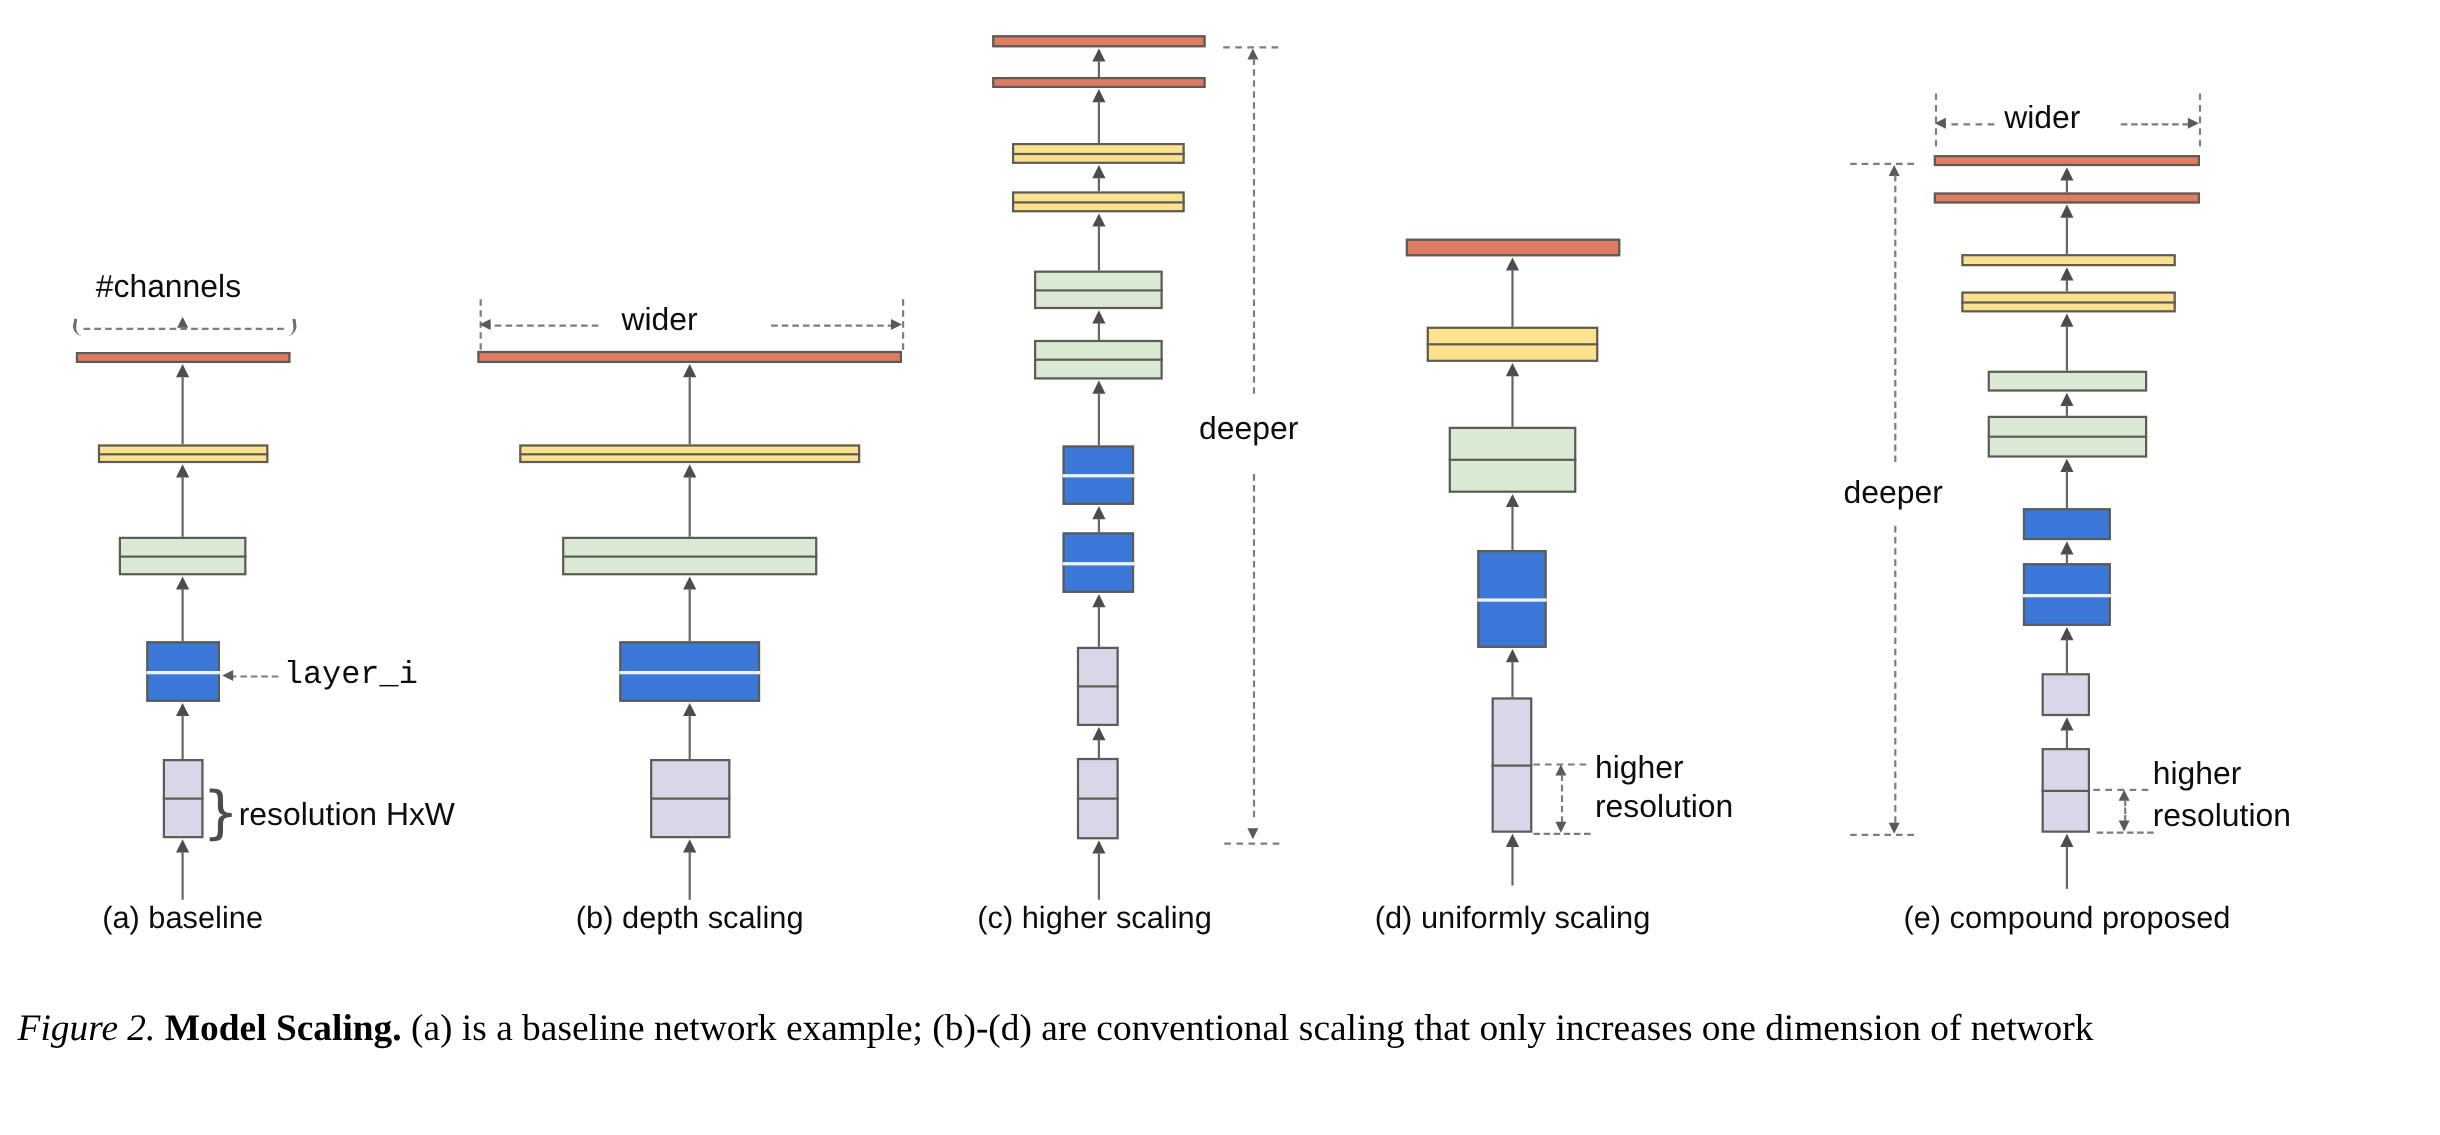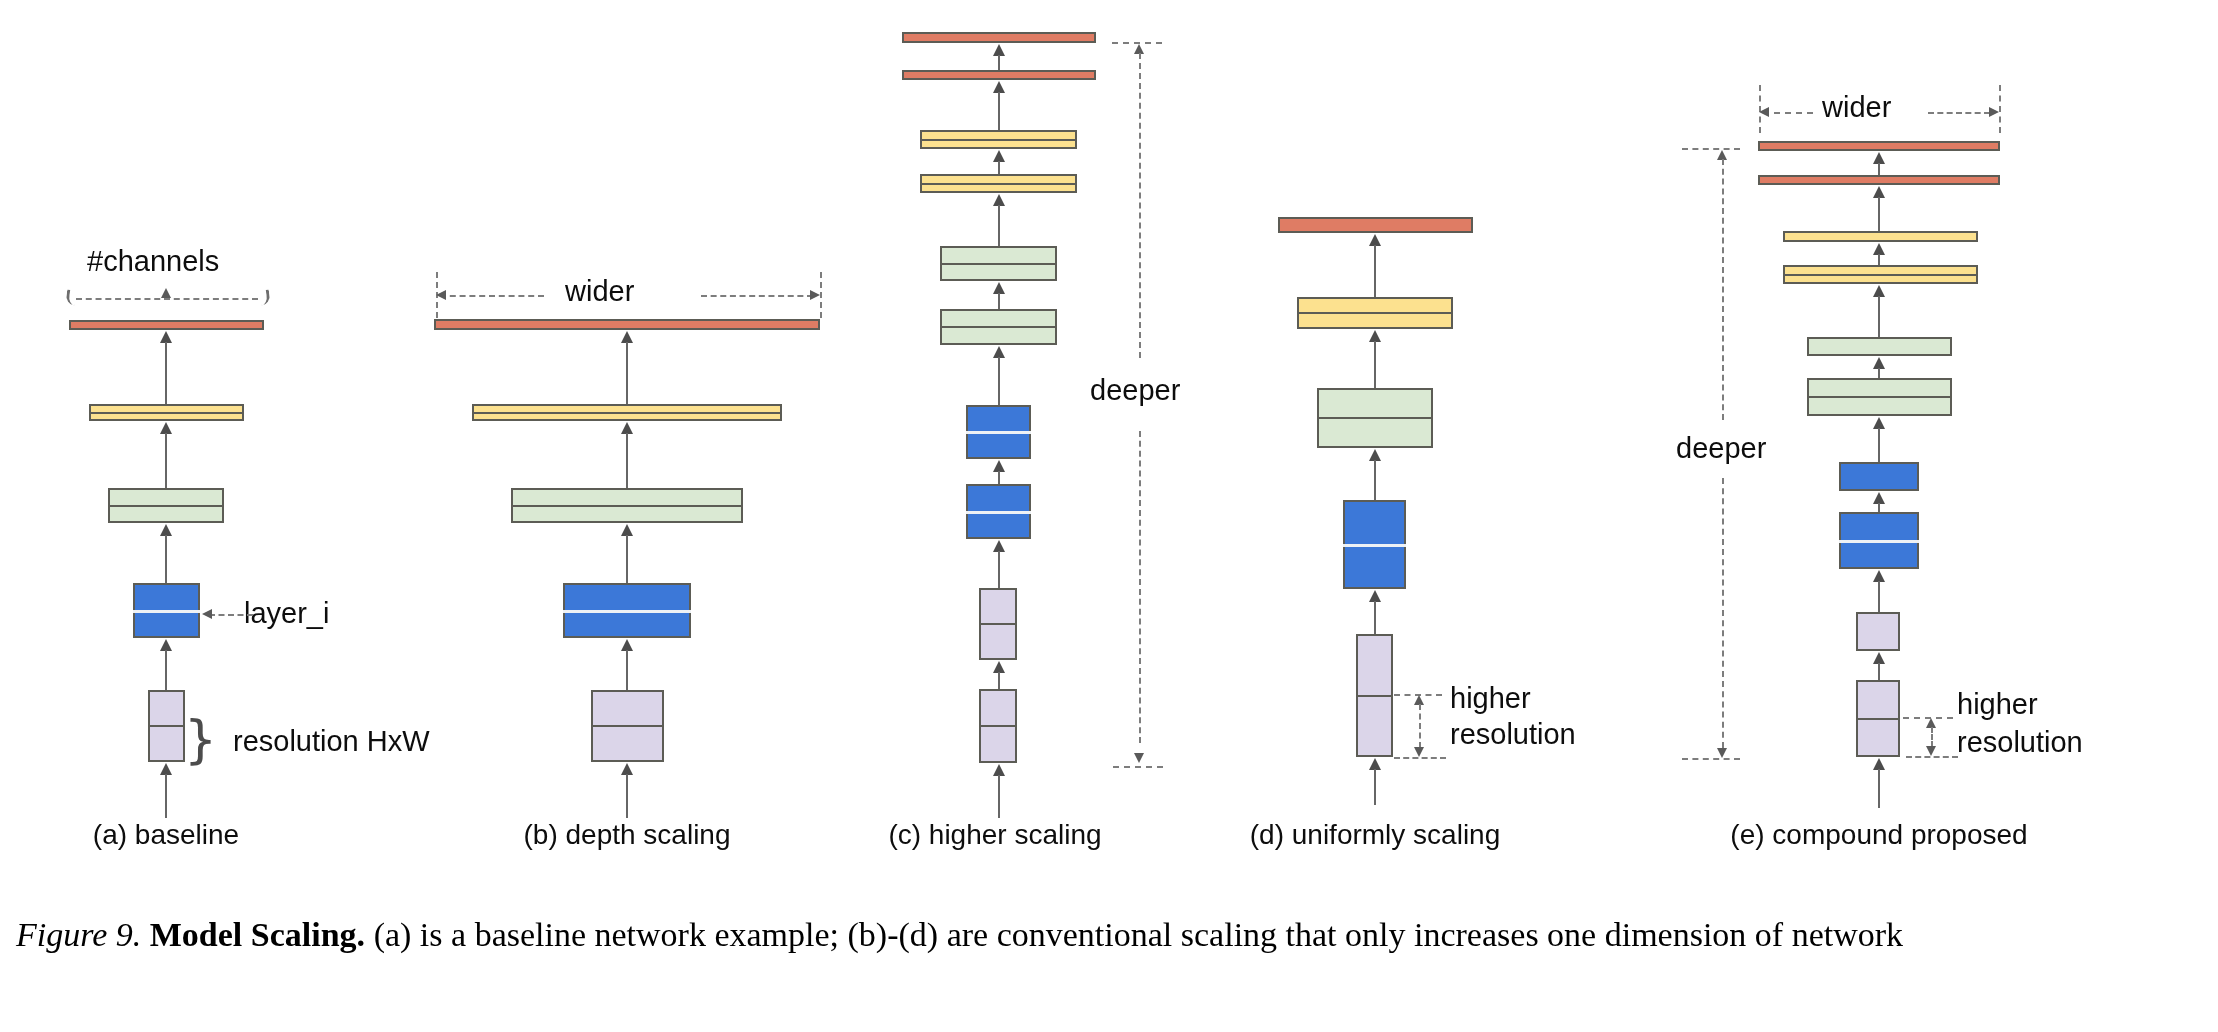--- a/index.html
+++ b/index.html
@@ -29,42 +29,42 @@
   .paper{position:absolute;font-family:"Liberation Serif",serif;font-size:34px;color:#000000;white-space:nowrap;}
   .paper .it{font-style:italic;}
   .paper .b{font-weight:bold;}
 </style>
 </head>
 <body>
 
 <div id="figure-canvas">
 
   <div class="lbl" style="left:87px;top:246px;">#channels</div>
-  <div class="lbl" style="left:244px;top:598px;">layer_i</div>
+  <div class="lbl" style="left:258px;top:598px;font-family:Liberation Mono, monospace;">layer_i</div>
   <div class="lbl brace" style="left:184px;top:716px;">}</div>
-  <div class="lbl" style="left:217px;top:726px;margin-left:16px;">resolution HxW</div>
+  <div class="lbl" style="left:217px;top:726px;">resolution HxW</div>
 
   <div class="lbl" style="left:565px;top:276px;">wider</div>
   <div class="lbl" style="left:1090px;top:375px;">deeper</div>
 
   <div class="lbl" style="left:1450px;top:683px;">higher</div>
   <div class="lbl" style="left:1450px;top:719px;">resolution</div>
 
   <div class="lbl" style="left:1822px;top:92px;">wider</div>
   <div class="lbl" style="left:1676px;top:433px;">deeper</div>
   <div class="lbl" style="left:1957px;top:689px;">higher</div>
   <div class="lbl" style="left:1957px;top:727px;">resolution</div>
 
   <div class="lbl cap" style="left:166px;top:820px;">(a) baseline</div>
   <div class="lbl cap" style="left:627px;top:820px;">(b) depth scaling</div>
   <div class="lbl cap" style="left:995px;top:820px;">(c) higher scaling</div>
   <div class="lbl cap" style="left:1375px;top:820px;">(d) uniformly scaling</div>
   <div class="lbl cap" style="left:1879px;top:820px;">(e) compound proposed</div>
 
-  <div class="paper" style="left:16px;top:916px;"><span class="it">Figure 9.</span> <span class="b">Model Scaling.</span> <span>(a) is a baseline network example; (b)-(d) are conventional scaling that only increases one dimension of network</span></div>
+  <div class="paper" style="left:16px;top:916px;"><span class="it">Figure 2.</span> <span class="b">Model Scaling.</span> <span>(a) is a baseline network example; (b)-(d) are conventional scaling that only increases one dimension of network</span></div>
 
 <div class="box" style="left: 69px; top: 320px; width: 195px; height: 10px; background: rgb(223, 124, 100);"></div>
     <div class="box" style="left: 89px; top: 404px; width: 155px; height: 17px; background: rgb(252, 225, 143);">
       <div class="rowline"></div>
     </div>
     <div class="box" style="left: 108px; top: 488px; width: 116px; height: 35px; background: rgb(218, 233, 211);">
       <div class="rowline"></div>
     </div>
     <div class="box" style="left: 133px; top: 583px; width: 67px; height: 55px; background: rgb(60, 120, 216);">
       <div class="rowline light"></div>

